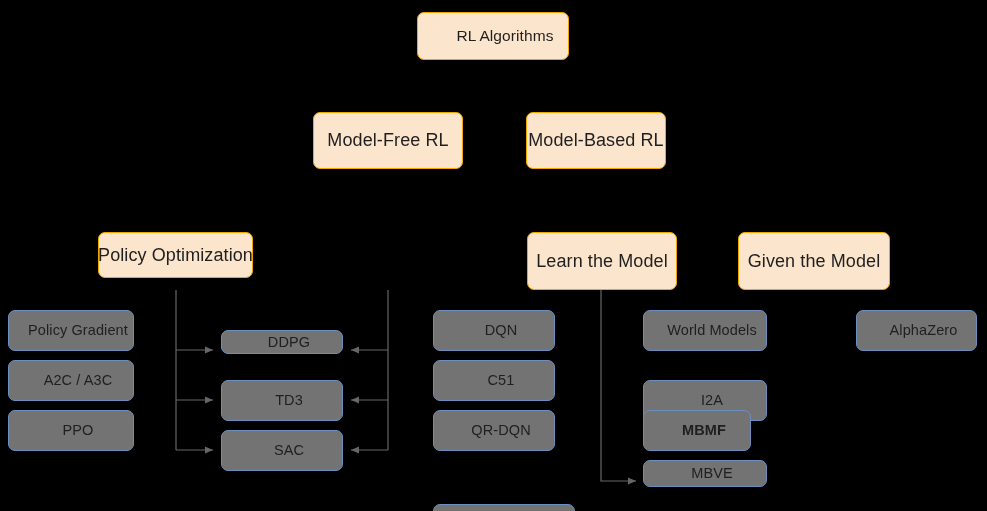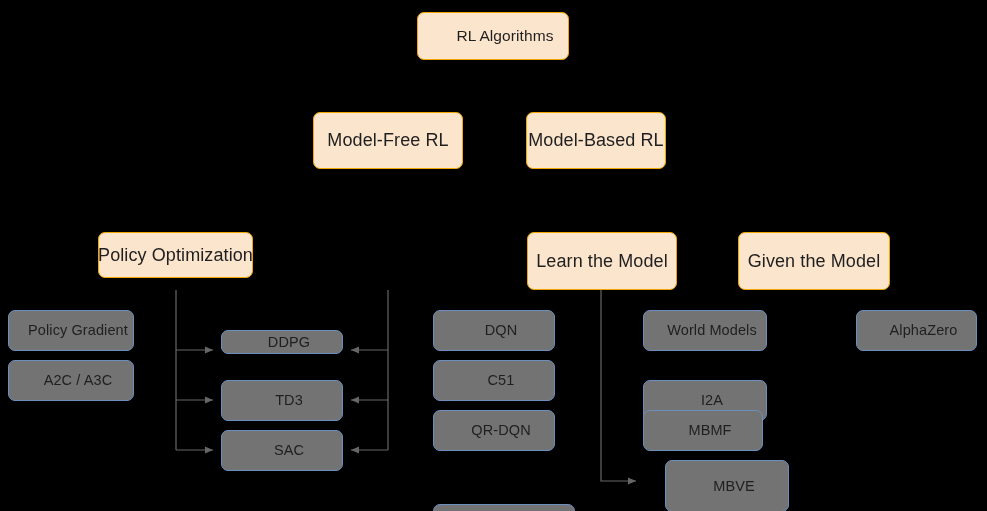--- a/index.html
+++ b/index.html
@@ -95,30 +95,31 @@
 
   <div class="node cat" style="left:313px; top:112px; width:150px; height:57px;">Model-Free RL</div>
   <div class="node cat" style="left:526px; top:112px; width:140px; height:57px;">Model-Based RL</div>
 
   <div class="node cat" style="left:98px; top:232px; width:155px; height:46px;">Policy Optimization</div>
   <div class="node cat" style="left:527px; top:232px; width:150px; height:58px;">Learn the Model</div>
   <div class="node cat" style="left:738px; top:232px; width:152px; height:58px;">Given the Model</div>
 
   <div class="node leaf" style="left:8px; top:310px; width:126px; height:41px;">Policy Gradient</div>
   <div class="node leaf" style="left:8px; top:360px; width:126px; height:41px;">A2C / A3C</div>
+  <div class="node leaf" style="left:8px; top:410px; width:126px; height:41px;">PPO</div>
 
   <div class="node leaf" style="left:221px; top:330px; width:122px; height:24px;text-align:right;">DDPG</div>
   <div class="node leaf" style="left:221px; top:380px; width:122px; height:41px;">TD3</div>
   <div class="node leaf" style="left:221px; top:430px; width:122px; height:41px;">SAC</div>
 
   <div class="node leaf" style="left:433px; top:310px; width:122px; height:41px;">DQN</div>
   <div class="node leaf" style="left:433px; top:360px; width:122px; height:41px;">C51</div>
   <div class="node leaf" style="left:433px; top:410px; width:122px; height:41px;">QR-DQN</div>
   <div class="node leaf" style="left:433px; top:460px; width:142px; height:41px;margin-top:44px;">HER</div>
 
   <div class="node leaf" style="left:643px; top:310px; width:124px; height:41px;">World Models</div>
   <div class="node leaf" style="left:643px; top:360px; width:124px; height:41px;margin-top:20px;">I2A</div>
-  <div class="node leaf" style="left:643px; top:410px; width:120px; height:41px;">MBMF</div>
-  <div class="node leaf" style="left:665px; top:460px; width:124px; height:52px;text-align:right;">MBVE</div>
+  <div class="node leaf" style="left:643px; top:410px; width:108px; height:41px;font-weight:bold;">MBMF</div>
+  <div class="node leaf" style="left:643px; top:460px; width:124px; height:27px;text-align:right;">MBVE</div>
 
   <div class="node leaf" style="left:856px; top:310px; width:121px; height:41px;">AlphaZero</div>
 
 </div>
 
 </body></html>

